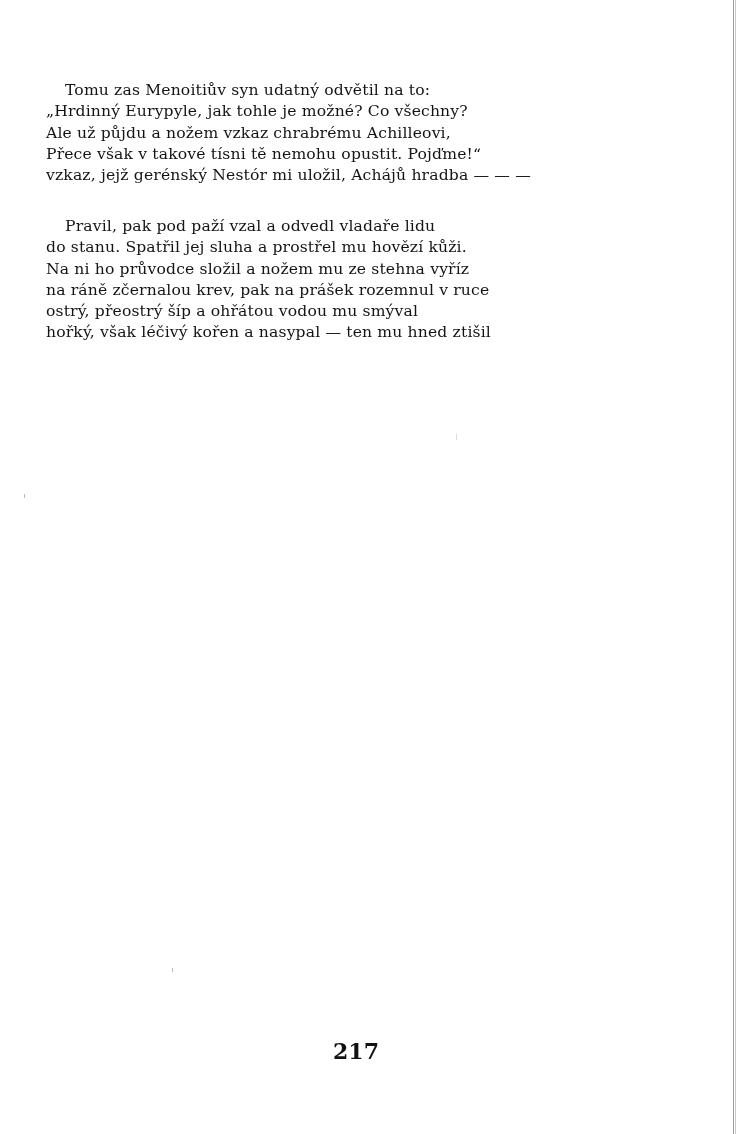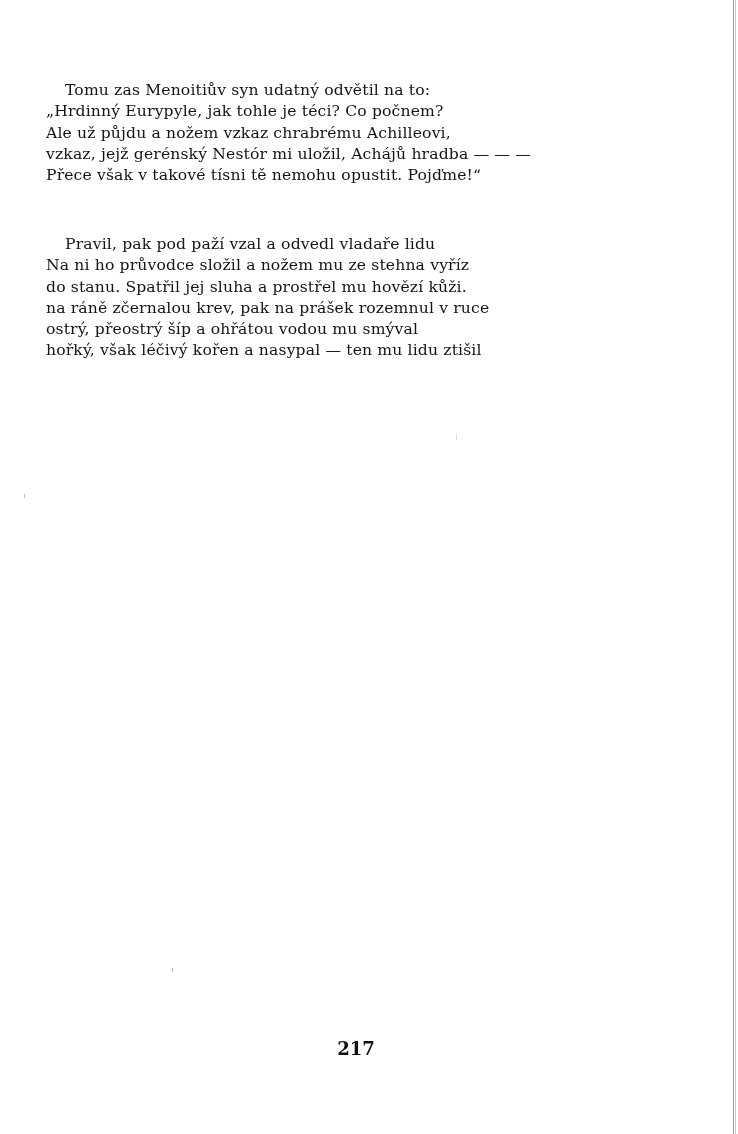--- a/index.html
+++ b/index.html
@@ -9,56 +9,56 @@
     color:#111;
   }
   .page { position:absolute; left:0; top:0; width:738px; height:1134px;padding-left:40px; }
   .text-block {
     position:absolute; left:46px; width:660px;
     font-family: "DejaVu Serif", serif;
     font-size:15.6px; line-height:21.3px; color:#141414;
     letter-spacing:0.15px;
   }
   .stanza1 { top:80px; }
-  .stanza2 { top:234px; }
+  .stanza2 { top:216px; }
   .line { white-space:nowrap; display:block; }
   .indent { padding-left:19px; }
   .page-number {
     position:absolute; top:1038px; left:0; width:712px; text-align:center;
-    font-family: "DejaVu Serif", serif; font-size:18px; font-weight:bold; color:#111;
+    font-family: "DejaVu Serif", serif; font-size:22px; font-weight:bold; color:#111;
   }
   .edge-line {
     position:absolute; top:0; left:733px; width:1px; height:1134px;
     background:#9a9a9a;
   }
   .edge-line2 {
     position:absolute; top:0; left:735px; width:1px; height:1134px;
     background:#c8c8c8;
   }
   .speck { position:absolute; background:#bbb; width:1px; height:4px; }
 </style>
 </head>
 <body>
 
 <div class="page">
   <div class="text-block stanza1">
     <span class="line indent">Tomu zas Menoitiův syn udatný odvětil na to:</span>
-    <span class="line">„Hrdinný Eurypyle, jak tohle je téci? Co počnem?</span>
+    <span class="line">„Hrdinný Eurypyle, jak tohle je možné? Co všechny?</span>
     <span class="line">Ale už půjdu a nožem vzkaz chrabrému Achilleovi,</span>
+    <span class="line">Přece však v takové tísni tě nemohu opustit. Pojďme!“</span>
     <span class="line">vzkaz, jejž gerénský Nestór mi uložil, Achájů hradba — — —</span>
-    <span class="line">Přece však v takové tísni tě nemohu opustit. Pojďme!“</span>
   </div>
 
   <div class="text-block stanza2">
     <span class="line indent">Pravil, pak pod paží vzal a odvedl vladaře lidu</span>
+    <span class="line">do stanu. Spatřil jej sluha a prostřel mu hovězí kůži.</span>
     <span class="line">Na ni ho průvodce složil a nožem mu ze stehna vyříz</span>
-    <span class="line">do stanu. Spatřil jej sluha a prostřel mu hovězí kůži.</span>
     <span class="line">na ráně zčernalou krev, pak na prášek rozemnul v ruce</span>
     <span class="line">ostrý, přeostrý šíp a ohřátou vodou mu smýval</span>
-    <span class="line">hořký, však léčivý kořen a nasypal — ten mu lidu ztišil</span>
+    <span class="line">hořký, však léčivý kořen a nasypal — ten mu hned ztišil</span>
   </div>
 
   <div class="page-number">217</div>
 
   <div class="edge-line"></div>
   <div class="edge-line2"></div>
   <div class="speck" style="left:24px;top:494px;"></div>
   <div class="speck" style="left:172px;top:968px;"></div>
   <div class="speck" style="left:456px;top:434px;height:6px;background:#ddd;"></div>
 </div>

